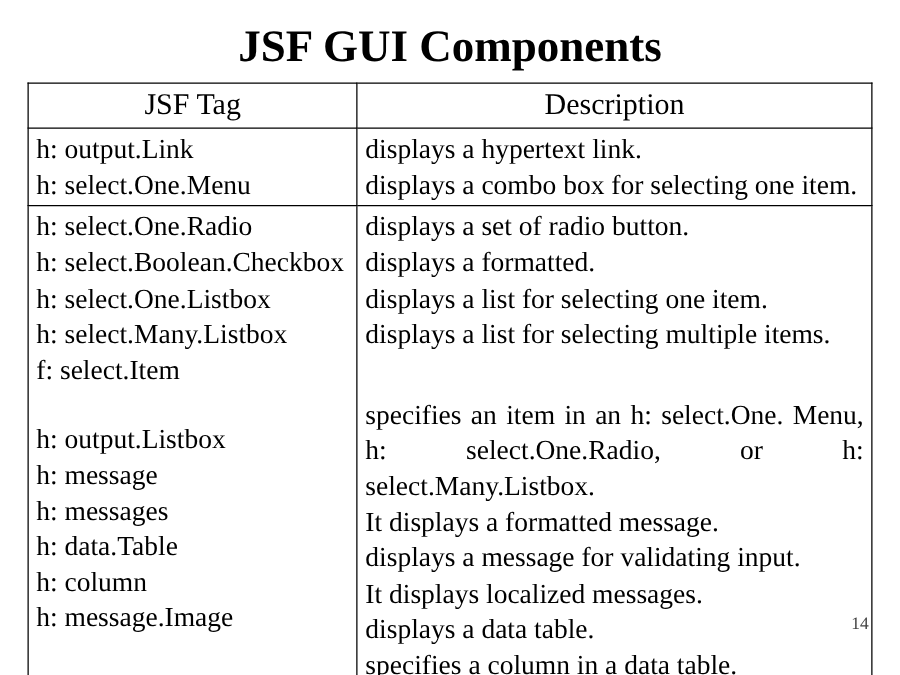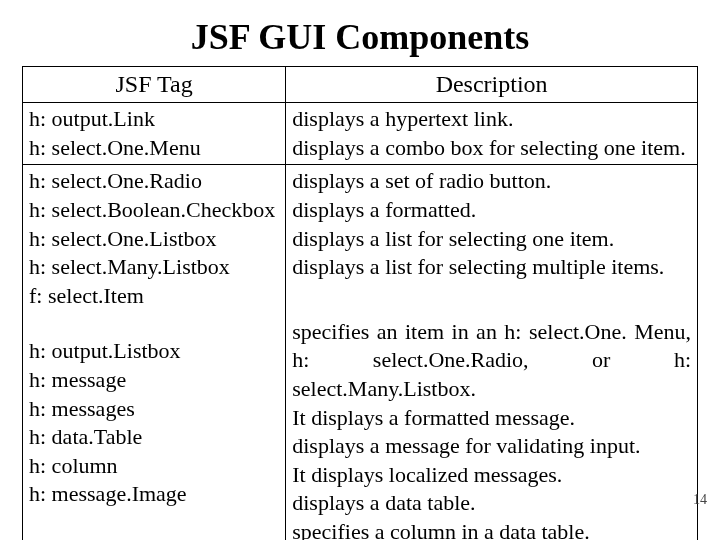--- a/index.html
+++ b/index.html
@@ -40,21 +40,21 @@
   table.comp th {
     font-weight: normal;
     text-align: center;
     font-size: 24px;
   }
   col.tagcol { width: 39%; }
   col.descol { width: 61%; }
   .justify { text-align: justify; margin-top: 36px; }
   .page-num {
     position: absolute;
-    right: 13px;
+    right: 25px;
     bottom: 12px;
     font-size: 14px;
     color: #444;
     text-align: right;
   }
 </style>
 </head>
 <body>
 
 <div class="slide">

